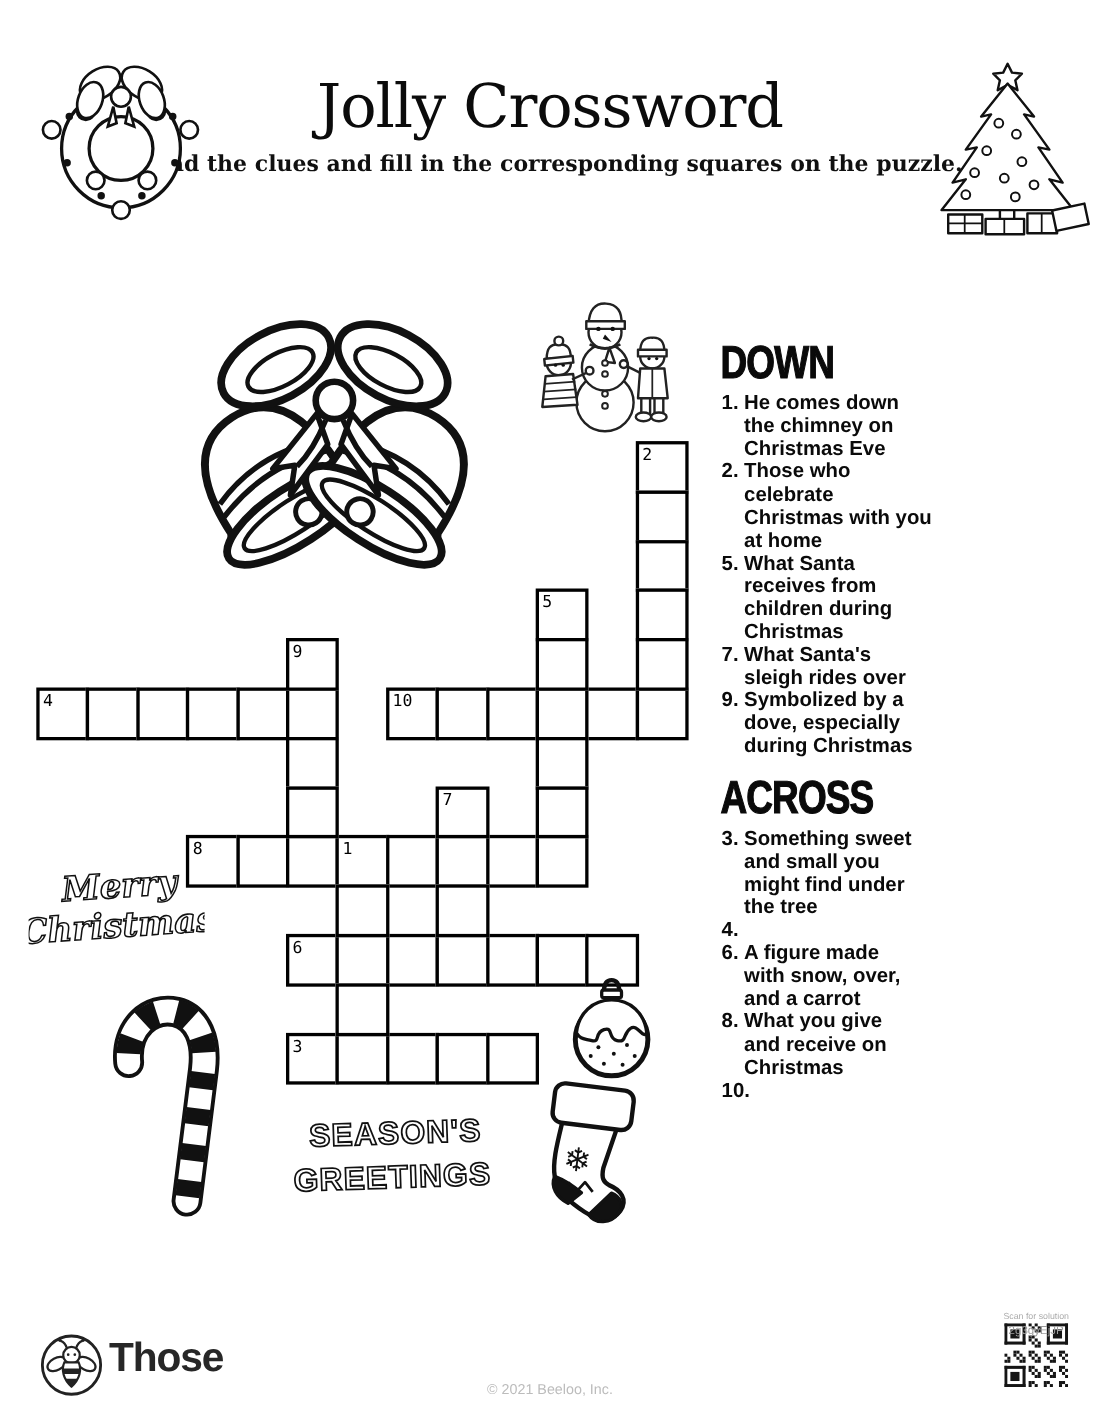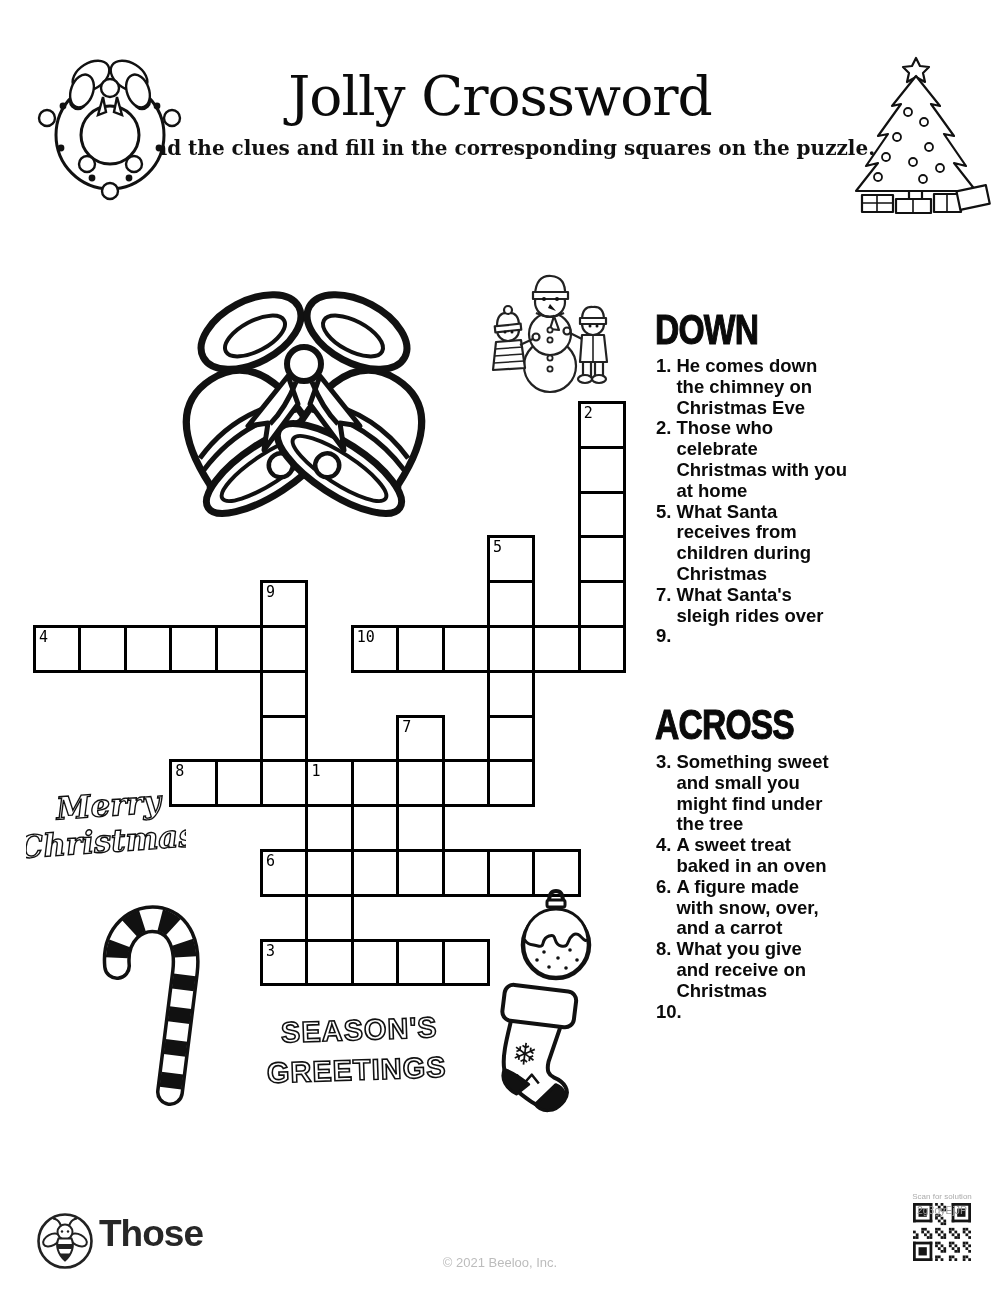--- a/index.html
+++ b/index.html
@@ -331,38 +331,39 @@
       </div>
 
       <div class="clue">
         <span class="clue-num">7.</span>
         <span class="clue-text">What Santa's
 sleigh rides over</span>
       </div>
 
       <div class="clue">
         <span class="clue-num">9.</span>
+        <span class="clue-text">Symbolized by a
+dove, especially
+during Christmas</span>
       </div>
     </div>
 
   <div class="abs clues-heading" id="across-heading">ACROSS</div>
   <div class="abs clue-list" id="across-list">
 
       <div class="clue">
         <span class="clue-num">3.</span>
         <span class="clue-text">Something sweet
 and small you
 might find under
 the tree</span>
       </div>
 
       <div class="clue">
         <span class="clue-num">4.</span>
-        <span class="clue-text">A sweet treat
-baked in an oven</span>
       </div>
 
       <div class="clue">
         <span class="clue-num">6.</span>
         <span class="clue-text">A figure made
 with snow, over,
 and a carrot</span>
       </div>
 
       <div class="clue">

